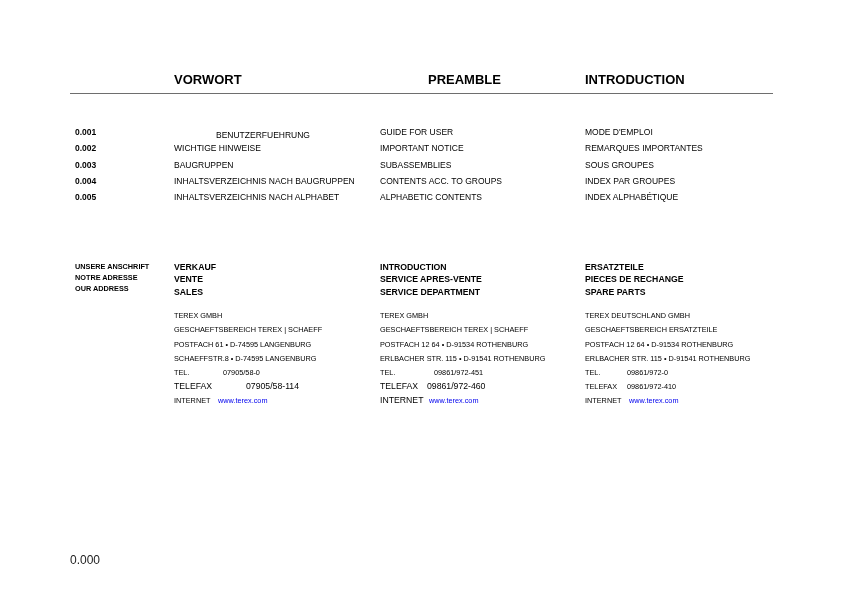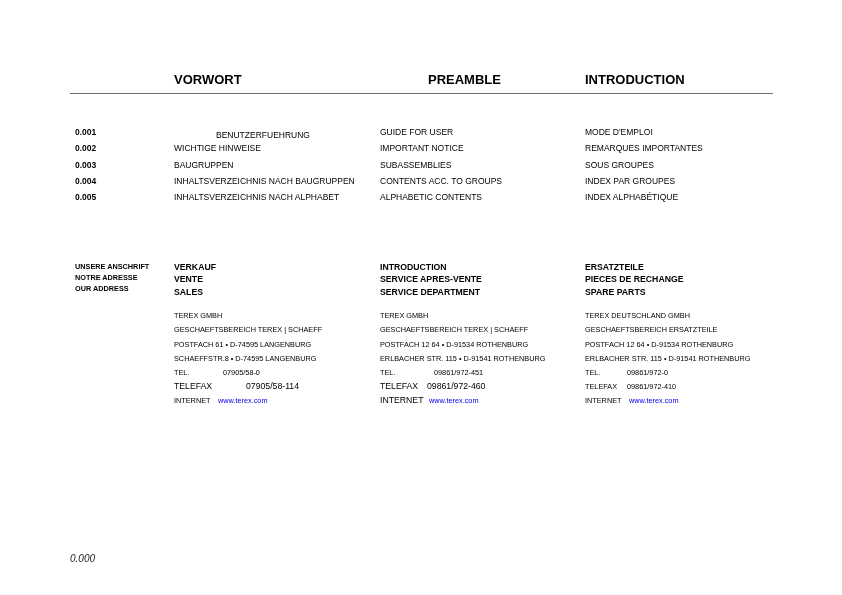--- a/index.html
+++ b/index.html
@@ -10,21 +10,21 @@
   .abs { position: absolute; white-space: nowrap; }
   .h-title { font-weight: bold; font-size: 13px; top: 72px; }
   .rule { position: absolute; top: 93px; left: 70px; width: 703px; height: 1px; background: #6e6e6e; }
   .toc { font-size: 8.5px; }
   .toc.num { font-weight: bold; text-align: right; }
   .addr-label { font-weight: bold; font-size: 7.3px; }
   .dept { font-weight: bold; font-size: 8.7px; }
   .line { font-size: 7.3px; }
   .line.big { font-size: 8.7px; }
   a.link { color: #0000ee; }
-  .pagenum { font-size: 10px; color: #222; font-style: italic; }
+  .pagenum { font-size: 12px; color: #222; }
 </style>
 </head>
 <body>
 
 <div class="abs h-title" style="left:174px;">VORWORT</div>
 <div class="abs h-title" style="left:392px;padding-left:36px;">PREAMBLE</div>
 <div class="abs h-title" style="left:585px;">INTRODUCTION</div>
 <div class="rule"></div>
 
 <div>

